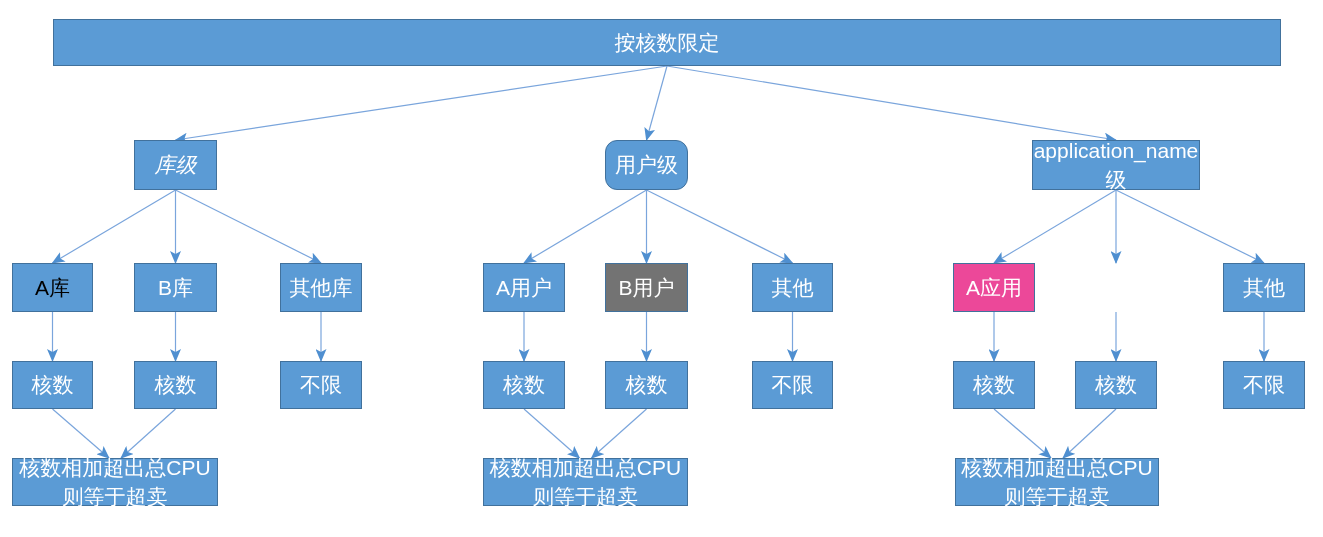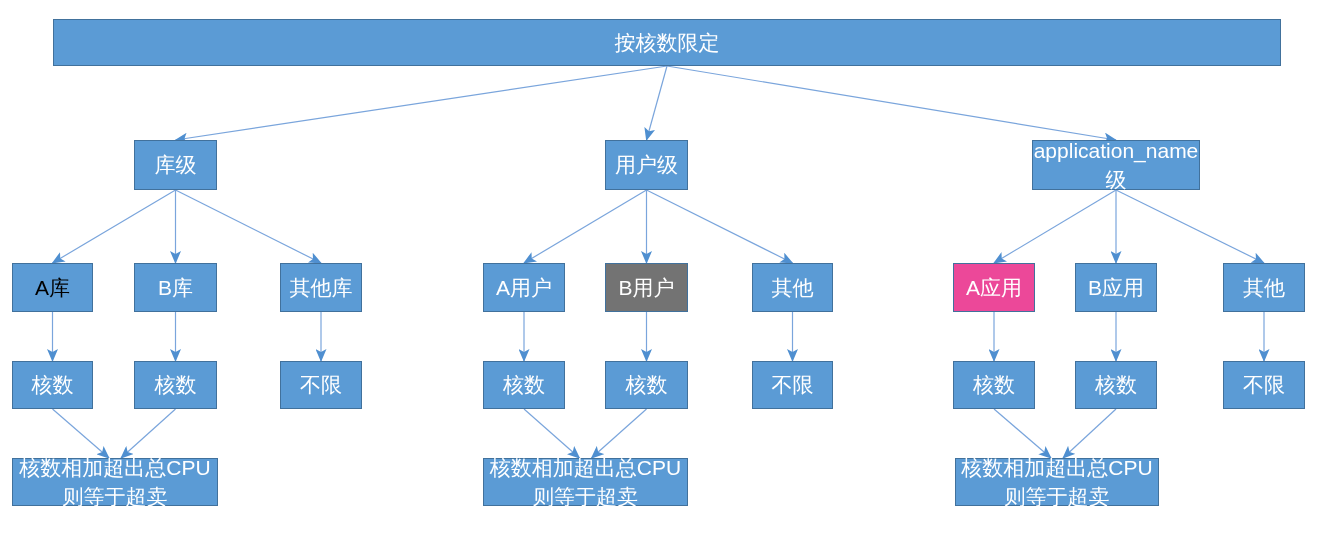--- a/index.html
+++ b/index.html
@@ -69,31 +69,30 @@
       <line x1="1116" y1="312" x2="1116" y2="361" stroke="#7aa5dc" stroke-width="1.2" marker-end="url(#arrow)"></line>
       <line x1="1264" y1="312" x2="1264" y2="361" stroke="#7aa5dc" stroke-width="1.2" marker-end="url(#arrow)"></line>
       <line x1="52.5" y1="409" x2="109" y2="458" stroke="#7aa5dc" stroke-width="1.2" marker-end="url(#arrow)"></line>
       <line x1="175.5" y1="409" x2="121" y2="458" stroke="#7aa5dc" stroke-width="1.2" marker-end="url(#arrow)"></line>
       <line x1="524" y1="409" x2="579.5" y2="458" stroke="#7aa5dc" stroke-width="1.2" marker-end="url(#arrow)"></line>
       <line x1="646.5" y1="409" x2="591.5" y2="458" stroke="#7aa5dc" stroke-width="1.2" marker-end="url(#arrow)"></line>
       <line x1="994" y1="409" x2="1051" y2="458" stroke="#7aa5dc" stroke-width="1.2" marker-end="url(#arrow)"></line>
       <line x1="1116" y1="409" x2="1063" y2="458" stroke="#7aa5dc" stroke-width="1.2" marker-end="url(#arrow)"></line>
     </svg>
 <div class="node" style="left: 53px; top: 19px; width: 1228px; height: 47px; background: rgb(91, 155, 213); border-color: rgb(65, 113, 156); color: rgb(255, 255, 255);"><span>按核数限定</span></div>
-    <div class="node" style="left: 134px; top: 140px; width: 83px; height: 50px; background: rgb(91, 155, 213); border-color: rgb(65, 113, 156); color: rgb(255, 255, 255);"><span>库级</span></div>
-    <div class="node" style="left: 605px; top: 140px; width: 83px; height: 50px; background: rgb(91, 155, 213); border-color: rgb(65, 113, 156); color: rgb(255, 255, 255);"><span>用户级</span></div>
+    <div class="node" style="left: 134px; top: 140px; width: 83px; height: 50px; background: rgb(91, 155, 213); border-color: rgb(65, 113, 156); color: rgb(255, 255, 255); font-style: italic;"><span>库级</span></div>
+    <div class="node" style="left: 605px; top: 140px; width: 83px; height: 50px; background: rgb(91, 155, 213); border-color: rgb(65, 113, 156); color: rgb(255, 255, 255); border-radius: 12px;"><span>用户级</span></div>
     <div class="node" style="left: 1032px; top: 140px; width: 168px; height: 50px; background: rgb(91, 155, 213); border-color: rgb(65, 113, 156); color: rgb(255, 255, 255);"><span>application_name级</span></div>
     <div class="node" style="left: 12px; top: 263px; width: 81px; height: 49px; background: rgb(91, 155, 213); border-color: rgb(65, 113, 156); color: #000000; justify-content: center;"><span>A库</span></div>
     <div class="node" style="left: 134px; top: 263px; width: 83px; height: 49px; background: rgb(91, 155, 213); border-color: rgb(65, 113, 156); color: rgb(255, 255, 255);"><span>B库</span></div>
     <div class="node" style="left: 280px; top: 263px; width: 82px; height: 49px; background: rgb(91, 155, 213); border-color: rgb(65, 113, 156); color: rgb(255, 255, 255);"><span>其他库</span></div>
     <div class="node" style="left: 483px; top: 263px; width: 82px; height: 49px; background: rgb(91, 155, 213); border-color: rgb(65, 113, 156); color: rgb(255, 255, 255);"><span>A用户</span></div>
     <div class="node" style="left: 605px; top: 263px; width: 83px; height: 49px; background: #737373; border-color: rgb(65, 113, 156); color: rgb(255, 255, 255);"><span>B用户</span></div>
     <div class="node" style="left: 752px; top: 263px; width: 81px; height: 49px; background: rgb(91, 155, 213); border-color: rgb(65, 113, 156); color: rgb(255, 255, 255);"><span>其他</span></div>
     <div class="node" style="left: 953px; top: 263px; width: 82px; height: 49px; background: #ec4899; border-color: rgb(65, 113, 156); color: rgb(255, 255, 255);"><span>A应用</span></div>
-    <div class="node" style="left: 1075px; top: 263px; width: 82px; height: 49px; background: rgb(91, 155, 213); border-color: rgb(65, 113, 156); color: rgb(255, 255, 255);"><span>B应用</span></div>
     <div class="node" style="left: 1223px; top: 263px; width: 82px; height: 49px; background: rgb(91, 155, 213); border-color: rgb(65, 113, 156); color: rgb(255, 255, 255);"><span>其他</span></div>
     <div class="node" style="left: 12px; top: 361px; width: 81px; height: 48px; background: rgb(91, 155, 213); border-color: rgb(65, 113, 156); color: rgb(255, 255, 255);"><span>核数</span></div>
     <div class="node" style="left: 134px; top: 361px; width: 83px; height: 48px; background: rgb(91, 155, 213); border-color: rgb(65, 113, 156); color: rgb(255, 255, 255);"><span>核数</span></div>
     <div class="node" style="left: 280px; top: 361px; width: 82px; height: 48px; background: rgb(91, 155, 213); border-color: rgb(65, 113, 156); color: rgb(255, 255, 255);"><span>不限</span></div>
     <div class="node" style="left: 483px; top: 361px; width: 82px; height: 48px; background: rgb(91, 155, 213); border-color: rgb(65, 113, 156); color: rgb(255, 255, 255);"><span>核数</span></div>
     <div class="node" style="left: 605px; top: 361px; width: 83px; height: 48px; background: rgb(91, 155, 213); border-color: rgb(65, 113, 156); color: rgb(255, 255, 255);"><span>核数</span></div>
     <div class="node" style="left: 752px; top: 361px; width: 81px; height: 48px; background: rgb(91, 155, 213); border-color: rgb(65, 113, 156); color: rgb(255, 255, 255);"><span>不限</span></div>
     <div class="node" style="left: 953px; top: 361px; width: 82px; height: 48px; background: rgb(91, 155, 213); border-color: rgb(65, 113, 156); color: rgb(255, 255, 255);"><span>核数</span></div>
     <div class="node" style="left: 1075px; top: 361px; width: 82px; height: 48px; background: rgb(91, 155, 213); border-color: rgb(65, 113, 156); color: rgb(255, 255, 255);"><span>核数</span></div>
     <div class="node" style="left: 1223px; top: 361px; width: 82px; height: 48px; background: rgb(91, 155, 213); border-color: rgb(65, 113, 156); color: rgb(255, 255, 255);"><span>不限</span></div>

